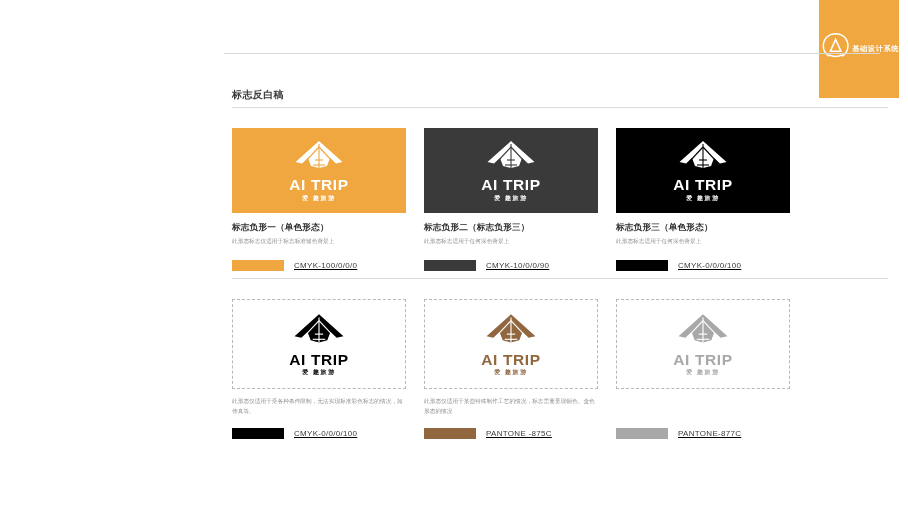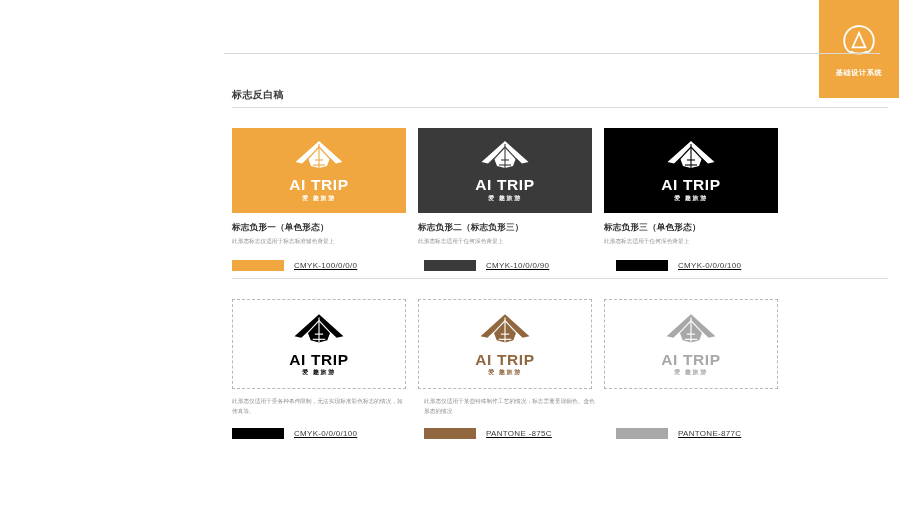--- a/index.html
+++ b/index.html
@@ -63,21 +63,20 @@
     text-align: justify;
   }
 
   
   .corner-block {
     position: absolute;
     right: 9px; top: 0;
     width: 80px; height: 98px;
     background: #f0a73f;
     display: flex;
-    flex-direction: column;
     align-items: center;
     justify-content: center;
   }
   .corner-mark { width: 40px; height: 40px; margin-bottom: 7px; }
   .corner-label {
     font-size: 7.2px;
     color: #ffffff;
     letter-spacing: 0.6px;
     font-weight: 600;
     white-space: nowrap;
@@ -105,21 +104,21 @@
     padding-bottom: 5px;
   }
   .section-underline {
     width: 656px; height: 1px;
     background: #dcdcdc;
   }
 
   
   .cards {
     display: flex;
-    gap: 12px;
+    gap: 18px;
     margin-top: 20px;
   }
   .card { width: 174px; }
 
   .swatch-box {
     width: 174px; height: 85px;
     display: flex;
     align-items: center;
     justify-content: center;
   }

